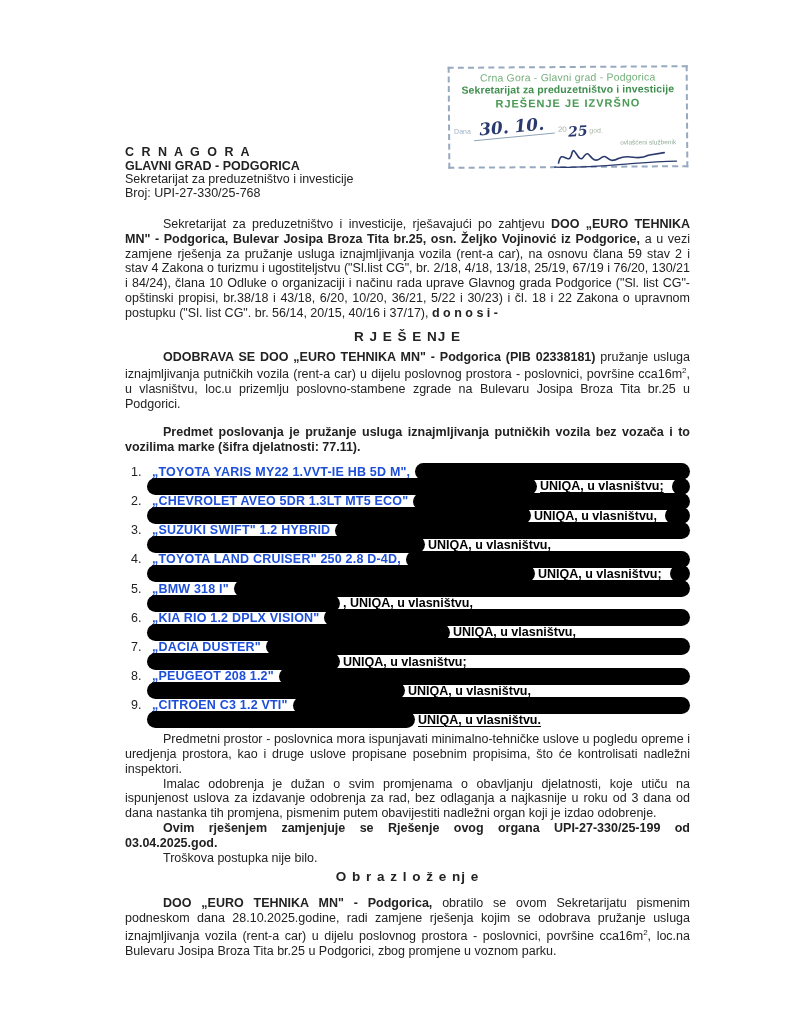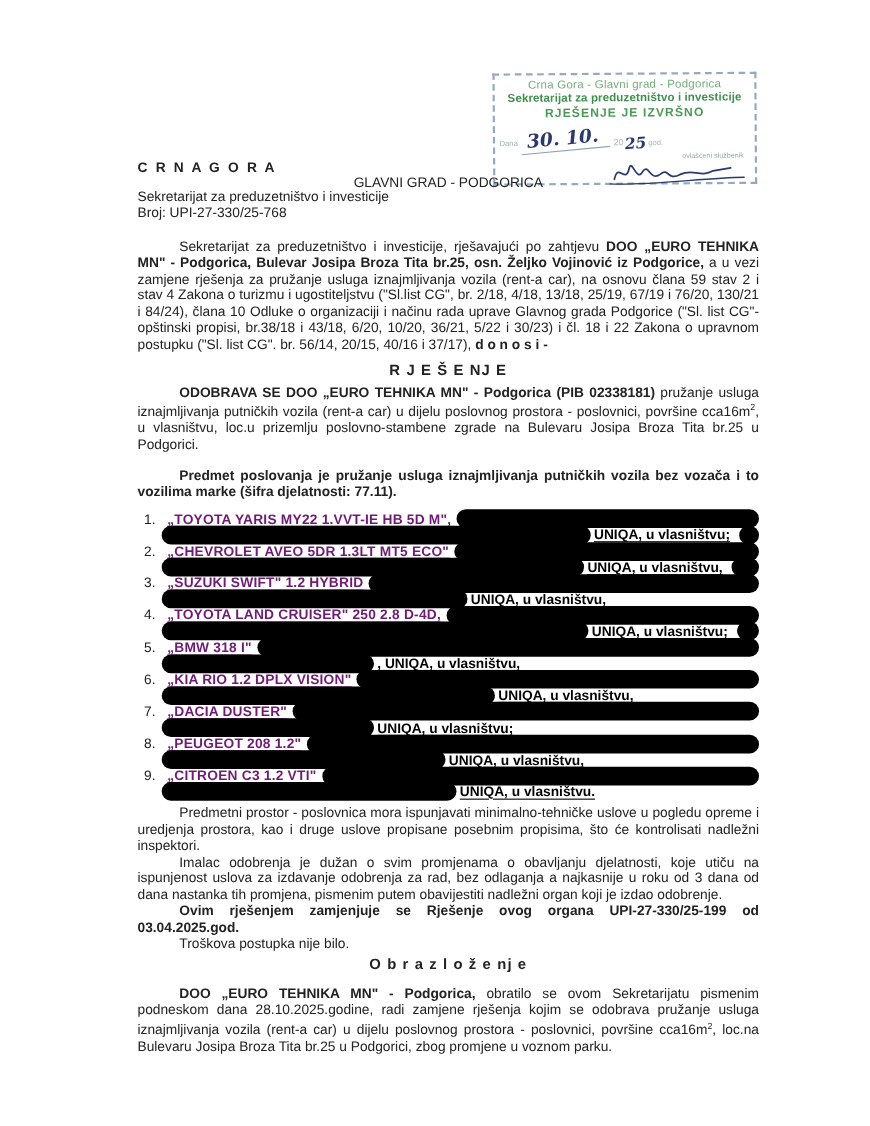--- a/index.html
+++ b/index.html
@@ -51,21 +51,21 @@
   }
   .yr20{font-size:8px;color:#a8b7a6;margin:0 1px 3px 4px;}
   .hyr{font-size:14px;font-weight:bold;transform:rotate(-4deg);display:inline-block;margin-bottom:-2px;}
   .god{font-size:7px;color:#a8b7a6;margin:0 0 3px 2px;}
   .sigrow{position:relative;height:34px;text-align:right;}
   .officer{font-size:6.5px;color:#93ad9c;position:absolute;right:6px;top:2px;}
   .sig{position:absolute;right:2px;top:4px;transform:rotate(-2deg);}
   
   .hdr{margin-top:128px;font-size:12.5px;line-height:13.5px;}
   .hdr .l1{font-weight:bold;letter-spacing:2px;}
-  .hdr .l2{font-weight:normal;text-align:center;}
+  .hdr .l2{font-weight:bold;}
   
   .p{
     font-size:12.5px;line-height:14.8px;
     text-align:justify;
     text-indent:38px;
     margin:0;
   }
   .b{font-weight:bold;}
   .sp{font-weight:bold;}
   .ttl{
@@ -73,21 +73,21 @@
     text-align:center;letter-spacing:1px;
     margin:8px 0 6px 0;
   }
   sup{font-size:8px;}
   
   .vlist{margin-top:10px;padding-left:6px;}
   .vitem{margin:0 0 0 0;}
   .v-line{display:flex;align-items:center;height:14.6px;}
   .vnum{width:21px;flex:none;font-size:12.5px;}
   .vname{
-    flex:none;font-size:12.5px;font-weight:bold;color:#701a75;
+    flex:none;font-size:12.5px;font-weight:bold;color:#1d4ed8;
     text-decoration:underline;text-underline-offset:2px;
     white-space:nowrap;letter-spacing:.2px;
   }
   .bar{
     background:#000;height:17px;border-radius:8.5px;
     flex:none;
   }
   .bar.fill{flex:1 1 auto;margin-left:5px;}
   .l2wrap{margin-left:16px;}
   .vtail{

